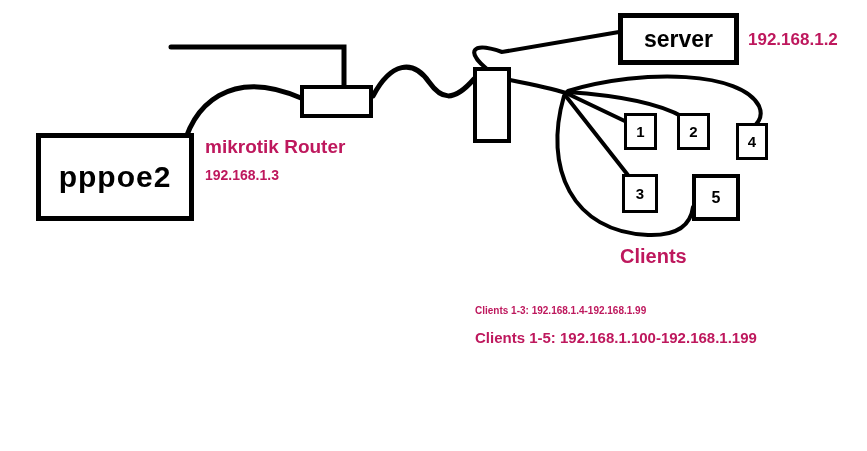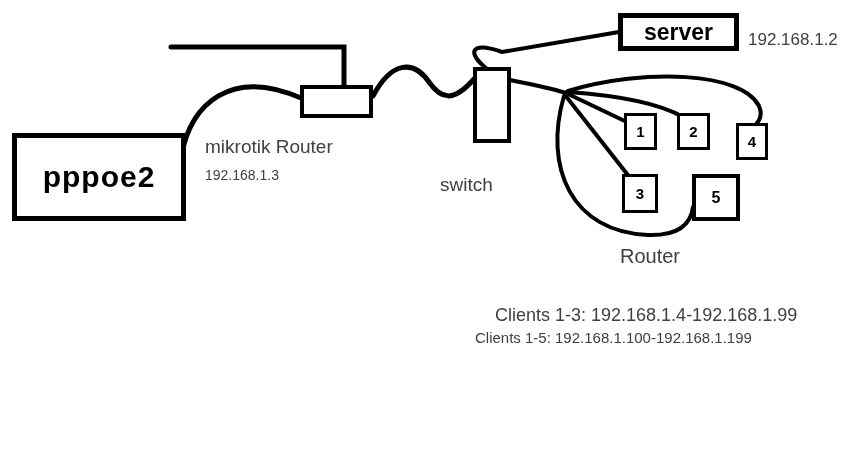--- a/index.html
+++ b/index.html
@@ -31,22 +31,22 @@
     justify-content: center;
     font-weight: bold;
     color: #000000;
     z-index: 2;
   }
   .big-node { border-width: 5px; font-size: 30px; letter-spacing: 1px; }
   .server-node { border-width: 5px; font-size: 23px; }
   .small-node { border-width: 3px; font-size: 15px; }
   .label {
     position: absolute;
-    color: #404040;
-    font-weight: normal;
+    color: #be185d;
+    font-weight: bold;
     z-index: 2;
     white-space: nowrap;
   }
   .centered { text-align: left; }
 </style>
 </head>
 <body>
 
 <div id="canvas">
 
@@ -58,50 +58,49 @@
       <path stroke-width="4" d="M 487 69 C 466 52 471 41 502 52 L 619 32"></path>
       <path stroke-width="4" d="M 510 80 C 530 84 550 88 566 93"></path>
       <path stroke-width="4" d="M 566 93 L 631 124"></path>
       <path stroke-width="4" d="M 567 92 C 612 95 655 101 683 117"></path>
       <path stroke-width="4" d="M 568 91 C 645 68 742 72 759 106 C 763 115 760 122 752 128"></path>
       <path stroke-width="4" d="M 565 95 L 631 179"></path>
       <path stroke-width="4" d="M 564 96 C 543 168 572 232 648 235 C 680 236 691 223 693 207"></path>
     </g>
   </svg>
 
-  <div class="node big-node" style="left:12px; top:133px; width:174px; height:88px;">
+  <div class="node big-node" style="left:36px; top:133px; width:158px; height:88px;">
     <span>pppoe2</span>
   </div>
 
   <div class="node" style="left:300px; top:85px; width:73px; height:33px;"></div>
   <div class="label centered" style="left:205px; top:136px; width:220px; font-size:19px;">mikrotik Router</div>
   <div class="label centered" style="left:205px; top:167px; width:220px; font-size:14px;">192.168.1.3</div>
 
   <div class="node" style="left:473px; top:67px; width:38px; height:76px;"></div>
-  <div class="label centered" style="left:440px; top:174px; width:104px; font-size:19px;">switch</div>
 
-  <div class="node server-node" style="left:618px; top:13px; width:121px; height:38px;">
+  <div class="node server-node" style="left:618px; top:13px; width:121px; height:52px;">
     <span>server</span>
   </div>
   <div class="label" style="left:748px; top:30px; font-size:17px;">192.168.1.2</div>
 
   <div class="node small-node" style="left:624px; top:113px; width:33px; height:37px;">
     <span>1</span>
   </div>
   <div class="node small-node" style="left:677px; top:113px; width:33px; height:37px;">
     <span>2</span>
   </div>
   <div class="node small-node" style="left:736px; top:123px; width:32px; height:37px;">
     <span>4</span>
   </div>
   <div class="node small-node" style="left:622px; top:174px; width:36px; height:39px;">
     <span>3</span>
   </div>
   <div class="node small-node" style="left:692px; top:174px; width:48px; height:47px; border-width:4px; font-size:16px;">
     <span>5</span>
   </div>
 
-  <div class="label centered" style="left:620px; top:245px; width:130px; font-size:20px;">Router</div>
+  <div class="label centered" style="left:620px; top:245px; width:130px; font-size:20px;">Clients</div>
 
-  <div class="label" style="left:475px; top:305px; font-size:18px;margin-left:20px;">Clients 1-3: 192.168.1.4-192.168.1.99</div>
+  <div class="label" style="left:475px; top:305px; font-size:10px;">Clients 1-3: 192.168.1.4-192.168.1.99</div>
   <div class="label" style="left:475px; top:329px; font-size:15px;">Clients 1-5: 192.168.1.100-192.168.1.199</div>
 
 </div>
 
 </body></html>

